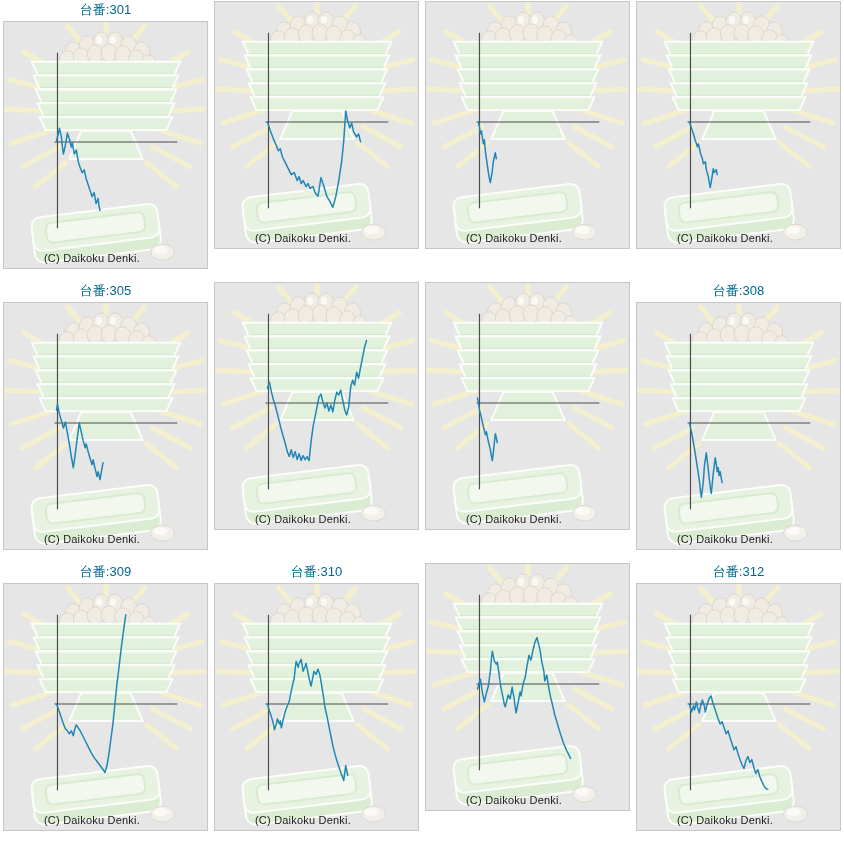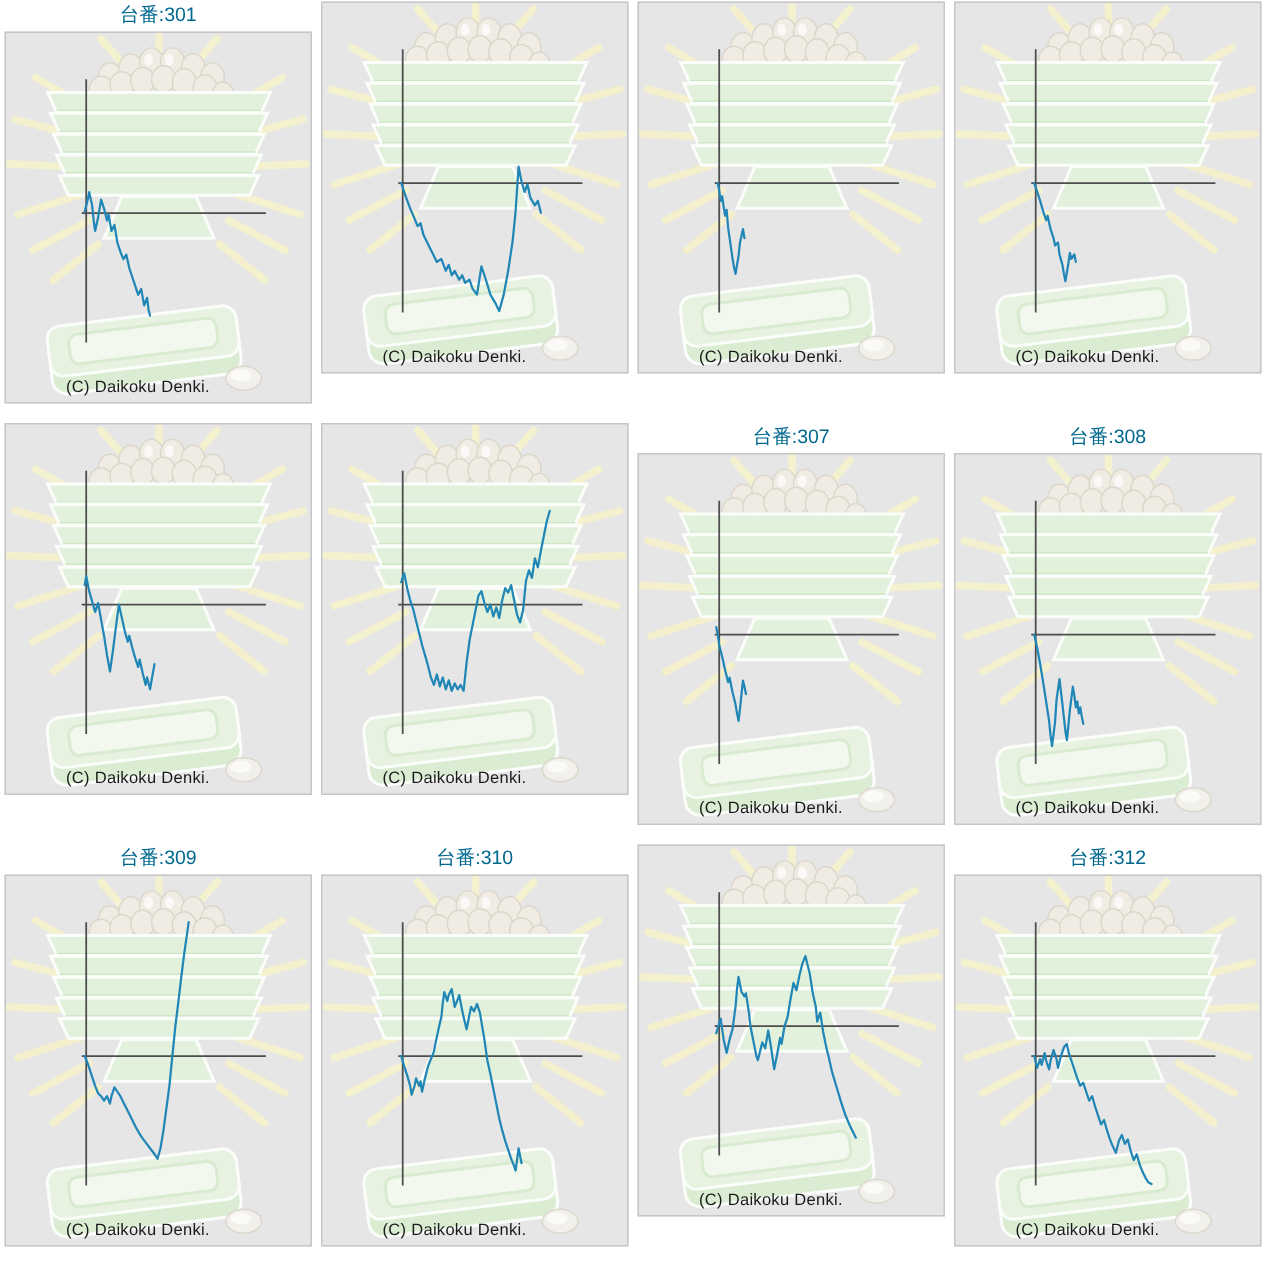--- a/index.html
+++ b/index.html
@@ -305,20 +305,21 @@
       <svg class="plot" viewBox="0 0 205 248" preserveAspectRatio="none">
         <line x1="54" y1="31" x2="54" y2="208"></line>
         <line x1="51" y1="121" x2="175" y2="121"></line>
         <polyline points="53,121 55,127 57,133 59,140 61,146 62,143 64,152 66,158 67,163 69,161 70,169 72,176 73,182 74,187 76,175 77,168 78,172 80,169 81,174"></polyline>
       </svg>
       <div class="copy">(C) Daikoku Denki.</div>
     </div>
   </div>
 
   <div class="cell">
+    <div class="title">台番:305</div>
     <div class="panel">
       <svg class="wm" viewBox="0 0 205 248" preserveAspectRatio="none" aria-hidden="true">
         <g stroke="#f6f2cb" stroke-width="5" stroke-linecap="round" opacity="0.9" fill="none">
           <line x1="58" y1="52" x2="20" y2="30"></line>
           <line x1="52" y1="70" x2="6" y2="58"></line>
           <line x1="50" y1="90" x2="2" y2="88"></line>
           <line x1="52" y1="108" x2="8" y2="122"></line>
           <line x1="56" y1="126" x2="18" y2="146"></line>
           <line x1="62" y1="142" x2="32" y2="166"></line>
           <line x1="148" y1="52" x2="186" y2="30"></line>
@@ -441,21 +442,20 @@
       <svg class="plot" viewBox="0 0 205 248" preserveAspectRatio="none">
         <line x1="54" y1="31" x2="54" y2="208"></line>
         <line x1="51" y1="121" x2="175" y2="121"></line>
         <polyline points="53,106 55,100 57,110 59,118 61,124 63,132 65,140 67,148 69,155 71,162 73,170 75,175 77,168 79,176 81,170 83,178 85,172 87,179 89,174 91,178 93,175 95,179 97,160 99,145 101,135 103,125 105,115 107,112 109,120 111,126 113,121 115,129 117,123 119,130 121,118 123,110 125,113 127,108 129,118 131,128 133,133 135,125 137,105 139,98 141,103 143,90 145,96 147,85 149,75 151,65 153,58"></polyline>
       </svg>
       <div class="copy">(C) Daikoku Denki.</div>
     </div>
   </div>
 
   <div class="cell">
-    <div class="title">台番:307</div>
     <div class="panel">
       <svg class="wm" viewBox="0 0 205 248" preserveAspectRatio="none" aria-hidden="true">
         <g stroke="#f6f2cb" stroke-width="5" stroke-linecap="round" opacity="0.9" fill="none">
           <line x1="58" y1="52" x2="20" y2="30"></line>
           <line x1="52" y1="70" x2="6" y2="58"></line>
           <line x1="50" y1="90" x2="2" y2="88"></line>
           <line x1="52" y1="108" x2="8" y2="122"></line>
           <line x1="56" y1="126" x2="18" y2="146"></line>
           <line x1="62" y1="142" x2="32" y2="166"></line>
           <line x1="148" y1="52" x2="186" y2="30"></line>

